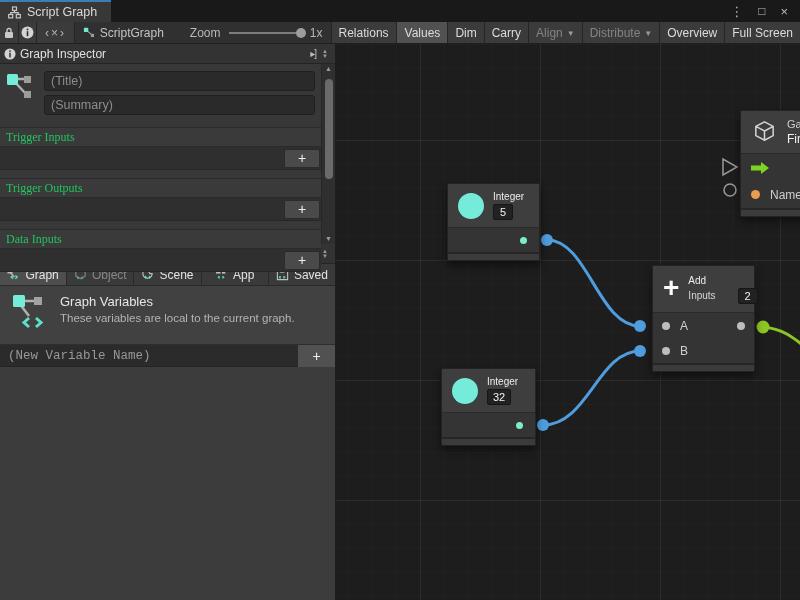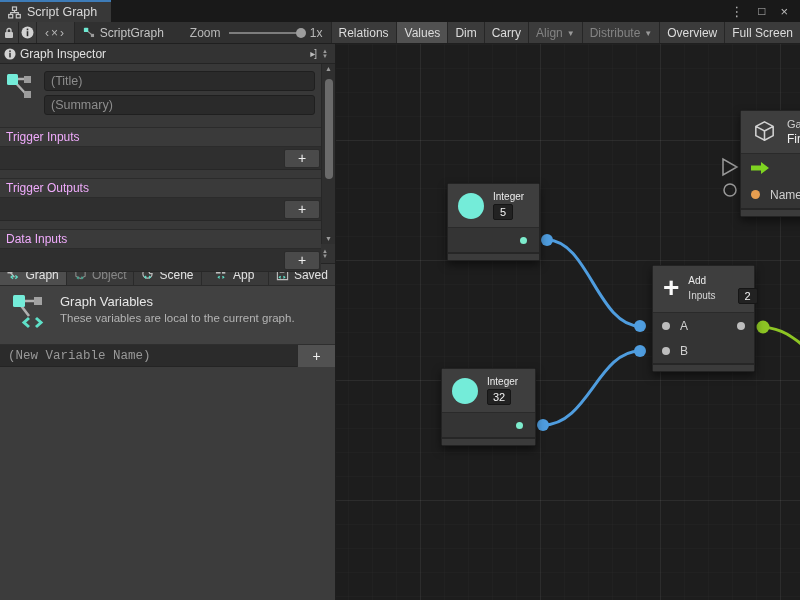--- a/index.html
+++ b/index.html
@@ -44,21 +44,21 @@
   .insp-content{position:absolute;left:0;top:20px;right:14px;bottom:0;}
   .vscroll{position:absolute;right:0;top:20px;bottom:0;width:14px;background:#2f2f2f;border-left:1px solid #272727;display:flex;flex-direction:column;align-items:center;}
   .vs-arrow{font-size:7px;color:#9a9a9a;line-height:10px;flex:none;}
   .vs-track{flex:1;width:8px;margin:1px 0;position:relative;}
   .vs-thumb{position:absolute;left:0;top:4px;width:8px;height:100px;background:#6a6a6a;border-radius:4px;}
 
   .title-block{display:flex;align-items:flex-start;padding:7px 6px 4px 6px;gap:8px;}
   .tb-fields{flex:1;display:flex;flex-direction:column;gap:4px;}
   .insp-input{height:20px;background:#2a2a2a;border:1px solid #1f1f1f;border-radius:3px;color:#cfcfcf;font-size:12.5px;padding:0 6px;outline:none;width:100%;font-family:"Liberation Sans",sans-serif;}
   .insp-input::placeholder{color:#8d8d8d;}
-  .sec-label{height:20px;background:#3a3a3a;border-top:1px solid #2b2b2b;border-bottom:1px solid #2b2b2b;display:flex;align-items:center;padding:0 6px;color:#f0abfc;margin-top:8px;}
+  .sec-label{height:20px;background:#3a3a3a;border-top:1px solid #2b2b2b;border-bottom:1px solid #2b2b2b;display:flex;align-items:center;padding:0 6px;color:#22c55e;margin-top:8px;font-family:Liberation Serif, serif;}
   .sec-row{height:23px;background:#2f2f2f;border-bottom:1px solid #272727;display:flex;align-items:center;justify-content:flex-end;padding-right:1px;}
   .plus-btn{width:36px;height:19px;background:#4a4a4a;border:1px solid #2b2b2b;border-radius:2px;color:#efefef;display:flex;align-items:center;justify-content:center;font-size:14px;line-height:1;}
 
   .blackboard{flex:1;display:flex;flex-direction:column;background:#3c3c3c;}
   .bb-tabs{height:22px;display:flex;background:#6d28d9;border-bottom:1px solid #2a2a2a;flex:none;}
   .bb-tab{flex:1;display:flex;align-items:center;justify-content:center;gap:5px;background:#3a3a3a;border-right:1px solid #2a2a2a;color:#e2e2e2;white-space:nowrap;}
   .bb-tab.active{background:#4e4e4e;}
   .bb-tab.disabled{color:#878787;}
   .bb-tab:last-child{border-right:none;}
   .bb-info{background:#414141;padding:8px 10px 10px 12px;display:flex;gap:14px;align-items:flex-start;border-bottom:1px solid #2e2e2e;flex:none;}

